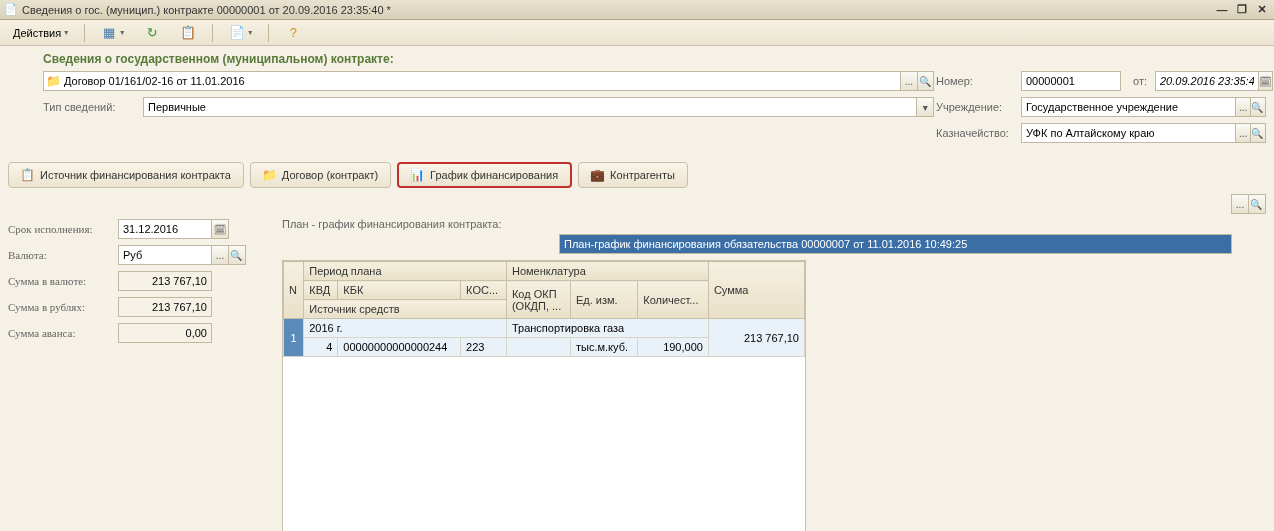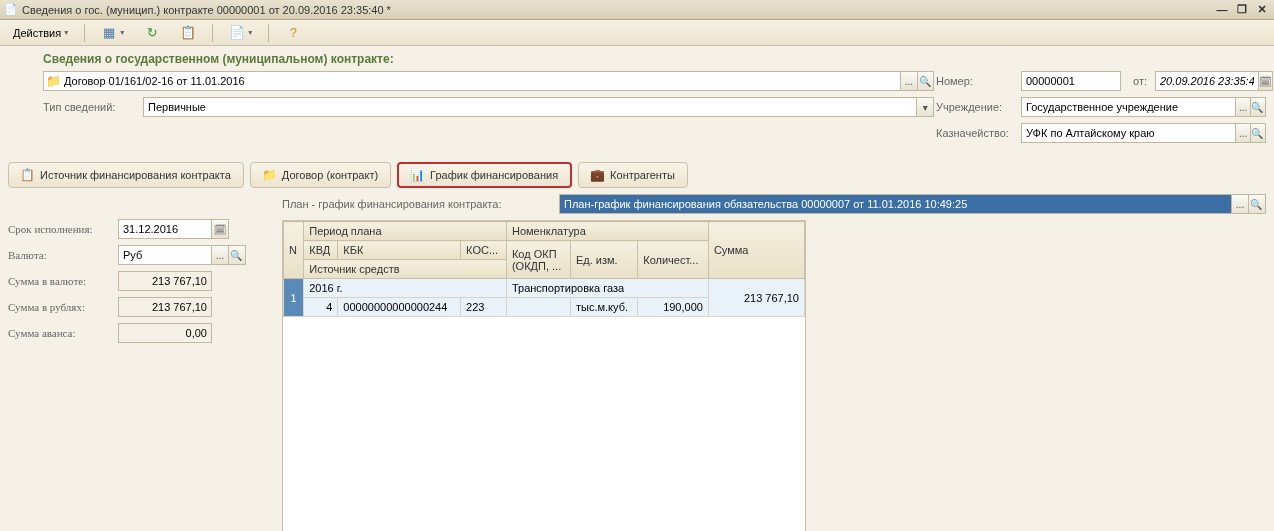--- a/index.html
+++ b/index.html
@@ -45,21 +45,21 @@
     .content-row { display: flex; gap: 14px; }
     .summary-panel { width: 260px; }
     .summary-panel .field-row .lbl { width: 110px; font-family: Liberation Serif, serif; }
     .summary-panel .field-row input { width: 94px; }
     .summary-panel .first-row .lbl, .plan-row .lbl { width: 240px; }
     
     .grid-panel { flex: 1; }
     .plan-row { display: flex; align-items: center; margin-bottom: 6px; gap: 17px; }
     .plan-row .lbl { color: #666; width: 260px; }
     .plan-row .input-wrap { flex: 1; display: flex; }
-    .plan-row input { height: 20px; border: 1px solid #c0b8a0; background: #fff; padding: 0 4px; font-size: 11px; flex: 1; color: #fff; }
+    .plan-row input { height: 20px; border: 1px solid #c0b8a0; background: #fff; padding: 0 4px; font-size: 11px; flex: 1; color: #fff; margin-top: 40px; }
     .plan-row input.sel { background: #3a6ea5; }
     .plan-row .btn-dots, .plan-row .btn-search { width: 18px; height: 20px; border: 1px solid #c0b8a0; background: linear-gradient(#fafaf5,#e8e2d0); display: inline-flex; align-items: center; justify-content: center; cursor: pointer; margin-left: -1px; font-size: 10px; color: #555; }
     
     .grid { border: 1px solid #c8c0a8; background: #fff; width: 524px; height: 330px; }
     .grid table { border-collapse: collapse; width: 100%; font-size: 11px; }
     .grid th { background: linear-gradient(#f5f0e0,#e8e0c8); border: 1px solid #c8c0a8; padding: 3px 5px; text-align: left; font-weight: normal; color: #333; }
     .grid td { border: 1px solid #d8d4c8; padding: 3px 5px; background: #eaf2f9; }
     .grid td.right { text-align: right; }
     .grid .rownum { background: #5a8ab8; color: #fff; width: 18px; text-align: center; }
   </style>

